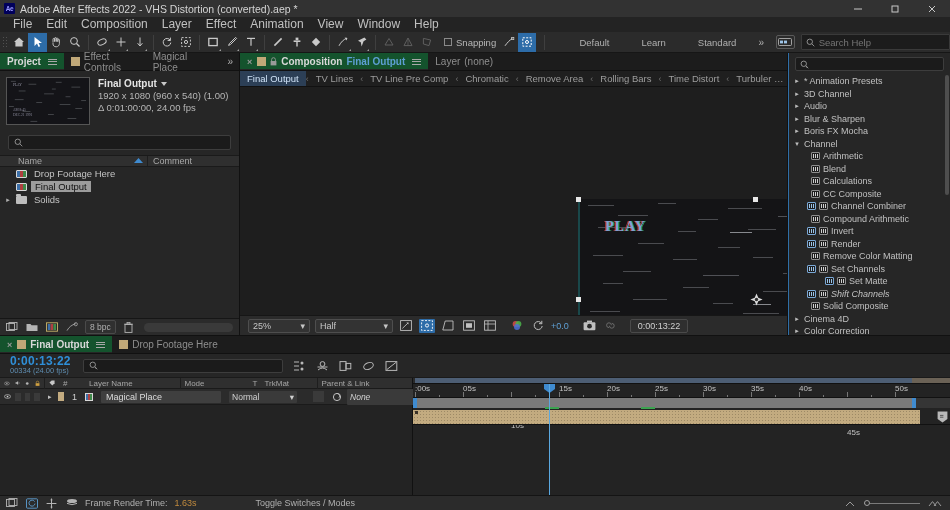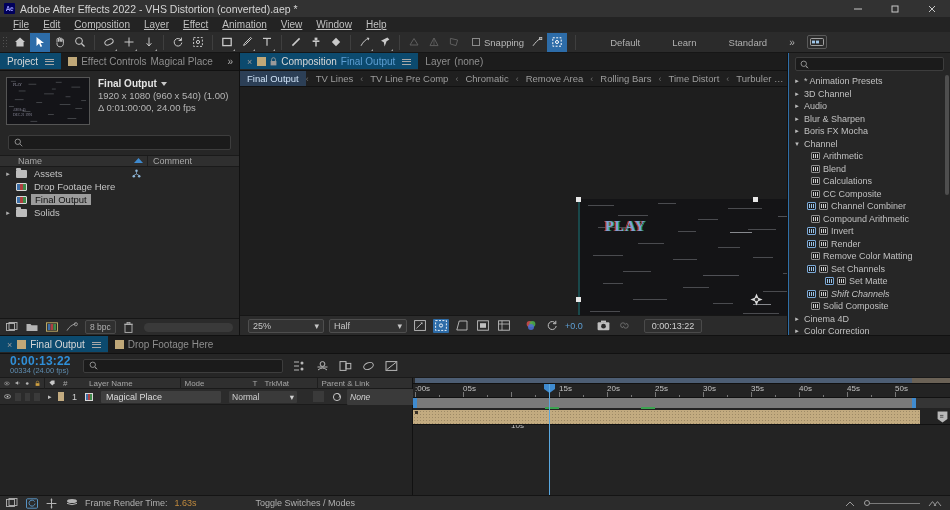--- a/index.html
+++ b/index.html
@@ -24,21 +24,21 @@
     justify-content:center; border-radius:1px; margin-right:5px; letter-spacing:-0.3px;
   }
   .title-text { font-size:10.5px; color:#d4d4d4; }
   .wincontrols { position:absolute; right:0; top:0; height:17px; display:flex; }
   .wc { width:37px; height:17px; display:flex; align-items:center; justify-content:center;
         color:#c8c8c8; font-size:10px; }
   .wc svg { display:block; }
 
   
   .menubar { height:15px; background:#232323; display:flex; align-items:center; padding-left:6px; flex:none; }
-  .menu-item { font-size:10px; color:#c0c0c0; padding:0 7px; line-height:15px; cursor:default;text-decoration:underline; }
+  .menu-item { font-size:12px; color:#c0c0c0; padding:0 7px; line-height:15px; cursor:default; }
 
   
   .toolbar { height:21px; background:#2b2b2b; display:flex; align-items:center; flex:none;
              border-bottom:1px solid #161616; position:relative; }
   .grip { width:6px; height:13px; margin-left:2px; margin-right:2px;
           background-image:radial-gradient(circle, #5a5a5a 0.6px, transparent 0.7px);
           background-size:3px 3px; opacity:.8;}
   .tbtn { width:20px; height:19px; display:flex; align-items:center; justify-content:center;
           color:#c9c9c9; position:relative; }
   .tbtn.active { background:#2d6ca8; color:#fff; }
@@ -62,21 +62,21 @@
 
   
   .main { flex:1; display:flex; min-height:0; background:#1a1a1a; }
 
   
   .panel { background:#262626; display:flex; flex-direction:column; min-height:0; }
   .ptabs { height:18px; background:#1c1c1c; display:flex; align-items:stretch; flex:none;
            border-bottom:1px solid #111; }
   .ptab { display:flex; align-items:center; gap:4px; padding:0 7px; font-size:10px;
           color:#8e8e8e; position:relative; }
-  .ptab.sel { background:#0c4a6e; color:#d8d8d8; }
+  .ptab.sel { background:#14532d; color:#d8d8d8;font-weight:bold; }
   .ptab.sel::after { content:''; position:absolute; left:0; right:0; bottom:0; height:1px; background:#262626;}
   .ptab .x { font-size:9px; color:#9a9a9a; margin-right:1px; }
   .ptab .swatch { width:9px; height:9px; background:#c0a878; }
   .ptab .hamb { display:inline-flex; flex-direction:column; gap:1.5px; margin-left:3px;}
   .ptab .hamb i { display:block; width:9px; height:1px; background:#a8a8a8; }
 
   
   .projpanel { width:240px; border-right:1px solid #111; flex:none; }
   .projhead { display:flex; padding:6px 6px 4px 6px; gap:8px; flex:none; }
   .thumb { width:84px; height:48px; flex:none; border:1px solid #555; position:relative;
@@ -137,21 +137,21 @@
            letter-spacing:1px; }
   .vplay { left:27px; top:20px; font-size:14px; color:#7f9fd4;
            text-shadow:-1.2px 0 #b03a3a, 1.2px 0 #2fa05a; }
   .hnd { position:absolute; width:5px; height:5px; background:#e8e8e8; }
   .anchor { position:absolute; left:50%; top:50%; width:13px; height:13px; margin:-6.5px 0 0 -6.5px; }
   .compfoot { height:20px; background:#2b2b2b; display:flex; align-items:center;
               gap:5px; padding-left:8px; flex:none; border-top:1px solid #161616; }
   .selbox { height:14px; background:#333; border:1px solid #4e4e4e; border-radius:2px;
             display:flex; align-items:center; justify-content:space-between;
             padding:0 4px; font-size:9px; color:#c6c6c6; }
-  .sb-zoom { width:76px; }
+  .sb-zoom { width:62px; }
   .sb-res { width:78px; }
   .cf-ic { width:16px; height:14px; display:flex; align-items:center; justify-content:center;
            color:#c0c0c0; }
   .cf-ic.on { background:#2d6ca8; color:#fff; border-radius:1px; }
   .expo { font-size:9px; color:#5e9fd4; }
   .tcode { font-size:9px; color:#d0d0d0; border:1px solid #4a4a4a; border-radius:2px;
            padding:1px 7px; background:#2f2f2f; margin-left:6px; }
 
   
   .fxpanel { width:162px; flex:none; background:#262626; border-left:1px solid #2f6fa8; }
@@ -437,20 +437,27 @@
       <div class="ws">Standard</div>
       <div class="dblchev">»</div>
     </div>
     <div class="kbdbtn">
       <svg width="14" height="8" viewBox="0 0 14 8">
           <rect x="0.5" y="0.5" width="13" height="7" rx="1" fill="none" stroke="#c0c0c0" stroke-width="0.8"></rect>
           <rect x="2" y="2.6" width="3" height="2.8" fill="#9fc5e8"></rect>
           <rect x="6" y="2.6" width="3" height="2.8" fill="#9fc5e8"></rect>
         </svg>
     </div>
+    <div class="searchhelp">
+      <svg width="9" height="9" viewBox="0 0 10 10">
+          <circle cx="4.2" cy="4.2" r="3" fill="none" stroke="#9a9a9a" stroke-width="1"></circle>
+          <line x1="6.4" y1="6.4" x2="9.2" y2="9.2" stroke="#9a9a9a" stroke-width="1"></line>
+        </svg>
+      <input readonly="" placeholder="Search Help" style="">
+    </div>
   </div>
 
   <div class="main">
 
     <div class="panel projpanel">
       <div class="ptabs">
         <div class="ptab sel">
           <span>Project</span>
           <span class="hamb">
               <i></i>
@@ -516,31 +523,20 @@
         <div class="c c-name">Name</div>
         <div class="c-sortarrow">
           <svg width="9" height="6" viewBox="0 0 9 6">
               <path d="M0 5 L4.5 0 L9 5 Z" fill="#3f8bd0"></path>
             </svg>
         </div>
         <div class="c c-comment">Comment</div>
       </div>
 
       <div class="filelist">
-        <div class="frow">
-          <span class="disc">▸</span>
-          <span class="ficon-folder"></span>
-          <span class="fname">Assets</span>
-          <svg class="netic" viewBox="0 0 10 10">
-              <circle cx="5" cy="2" r="1.4" fill="#8fb7d9"></circle>
-              <circle cx="2" cy="8" r="1.4" fill="#8fb7d9"></circle>
-              <circle cx="8" cy="8" r="1.4" fill="#8fb7d9"></circle>
-              <path d="M5 3.4 L5 5.6 M2.4 6.8 L5 5.6 L7.6 6.8" stroke="#8fb7d9" stroke-width="0.8" fill="none"></path>
-            </svg>
-        </div>
         <div class="frow">
           <span class="disc"></span>
           <span class="ficon-comp"></span>
           <span class="fname">Drop Footage Here</span>
         </div>
         <div class="frow selected">
           <span class="disc"></span>
           <span class="ficon-comp"></span>
           <span class="fname">Final Output</span>
         </div>
@@ -1074,21 +1070,21 @@
             <div class="tlab" style="left:194px;">20s</div>
           <div class="tick" style="left:242px;"></div>
             <div class="tlab" style="left:242px;">25s</div>
           <div class="tick" style="left:290px;"></div>
             <div class="tlab" style="left:290px;">30s</div>
           <div class="tick" style="left:338px;"></div>
             <div class="tlab" style="left:338px;">35s</div>
           <div class="tick" style="left:386px;"></div>
             <div class="tlab" style="left:386px;">40s</div>
           <div class="tick" style="left:434px;"></div>
-            <div class="tlab" style="left:434px;">45s</div>
+            <div class="tlab" style="left:434px;margin-top:44px;">45s</div>
           <div class="tick" style="left:482px;"></div>
             <div class="tlab" style="left:482px;">50s</div>
           <div class="tick" style="left:26px;top:11px;height:2px;"></div>
             <div class="tick" style="left:74px;top:11px;height:2px;"></div>
           <div class="tick" style="left:122px;top:11px;height:2px;"></div>
             <div class="tick" style="left:170px;top:11px;height:2px;"></div>
           <div class="tick" style="left:218px;top:11px;height:2px;"></div>
             <div class="tick" style="left:266px;top:11px;height:2px;"></div>
           <div class="tick" style="left:314px;top:11px;height:2px;"></div>
             <div class="tick" style="left:362px;top:11px;height:2px;"></div>

